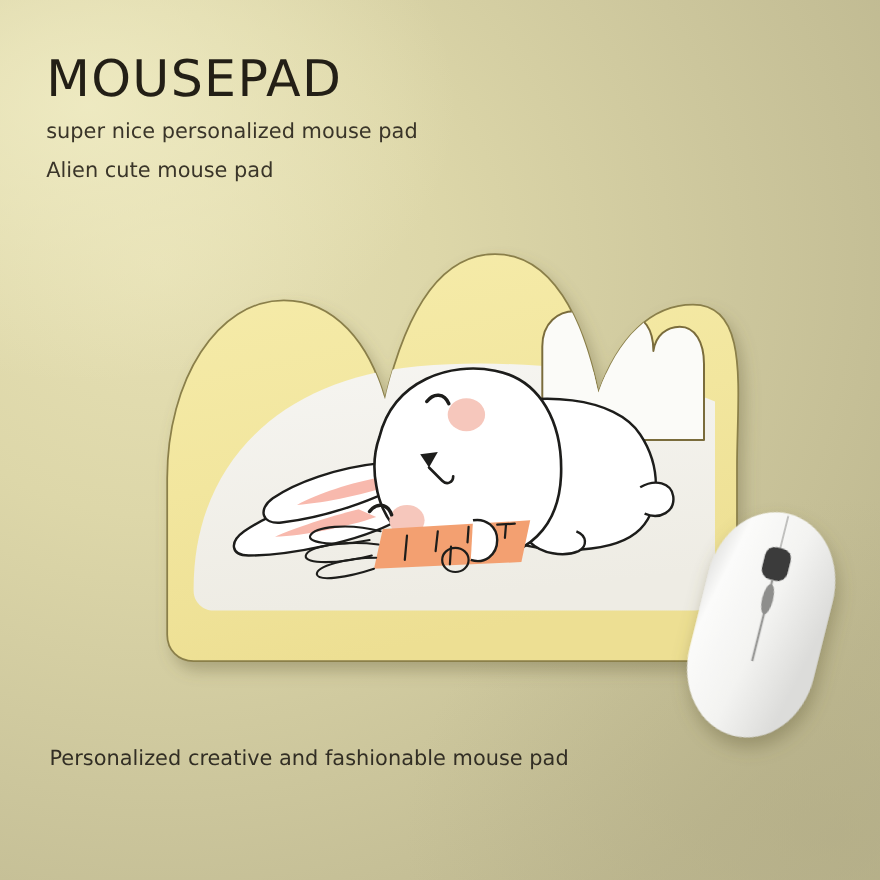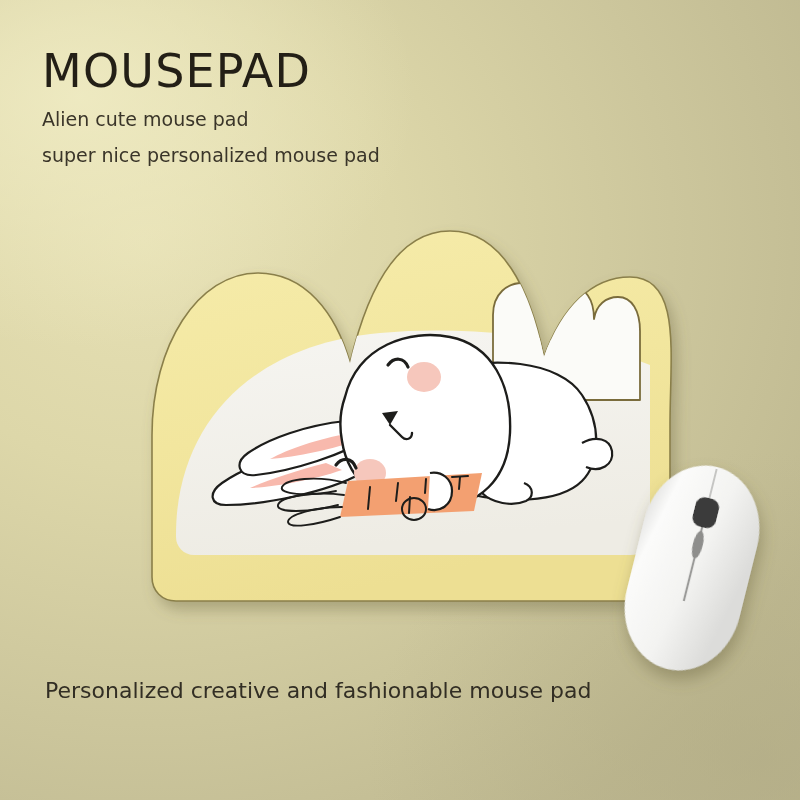--- a/index.html
+++ b/index.html
@@ -54,21 +54,21 @@
   }
 
   
   #footer-block {
     position: absolute;
     left: 45px;
     top: 680px;
     z-index: 20;
   }
   .foot {
-    font-size: 22px;
+    font-size: 19px;
     color: #322e24;
     line-height: 1;
     margin: 0 0 33px 0;
     font-weight: 400;
   }
 
   
   #pad-wrap {
     position: absolute;
     left: 130px;
@@ -93,22 +93,22 @@
 </head>
 <body>
 
 <div id="stage">
 
   <div id="bg-base"></div>
   <div id="bg-glow"></div>
 
   <div id="headline-block">
     <div id="title">MOUSEPAD</div>
+    <div class="sub">super nice personalized mouse pad</div>
     <div class="sub">Alien cute mouse pad</div>
-    <div class="sub">super nice personalized mouse pad</div>
   </div>
 
   <div id="pad-wrap">
     <svg id="pad-svg" viewBox="0 0 560 390" xmlns="http://www.w3.org/2000/svg">
       <defs>
         <clipPath id="padClip">
           <path d="M 22,352
                    L 22,210
                    C 22,120 68,48 128,48
                    C 175,48 206,88 220,138

